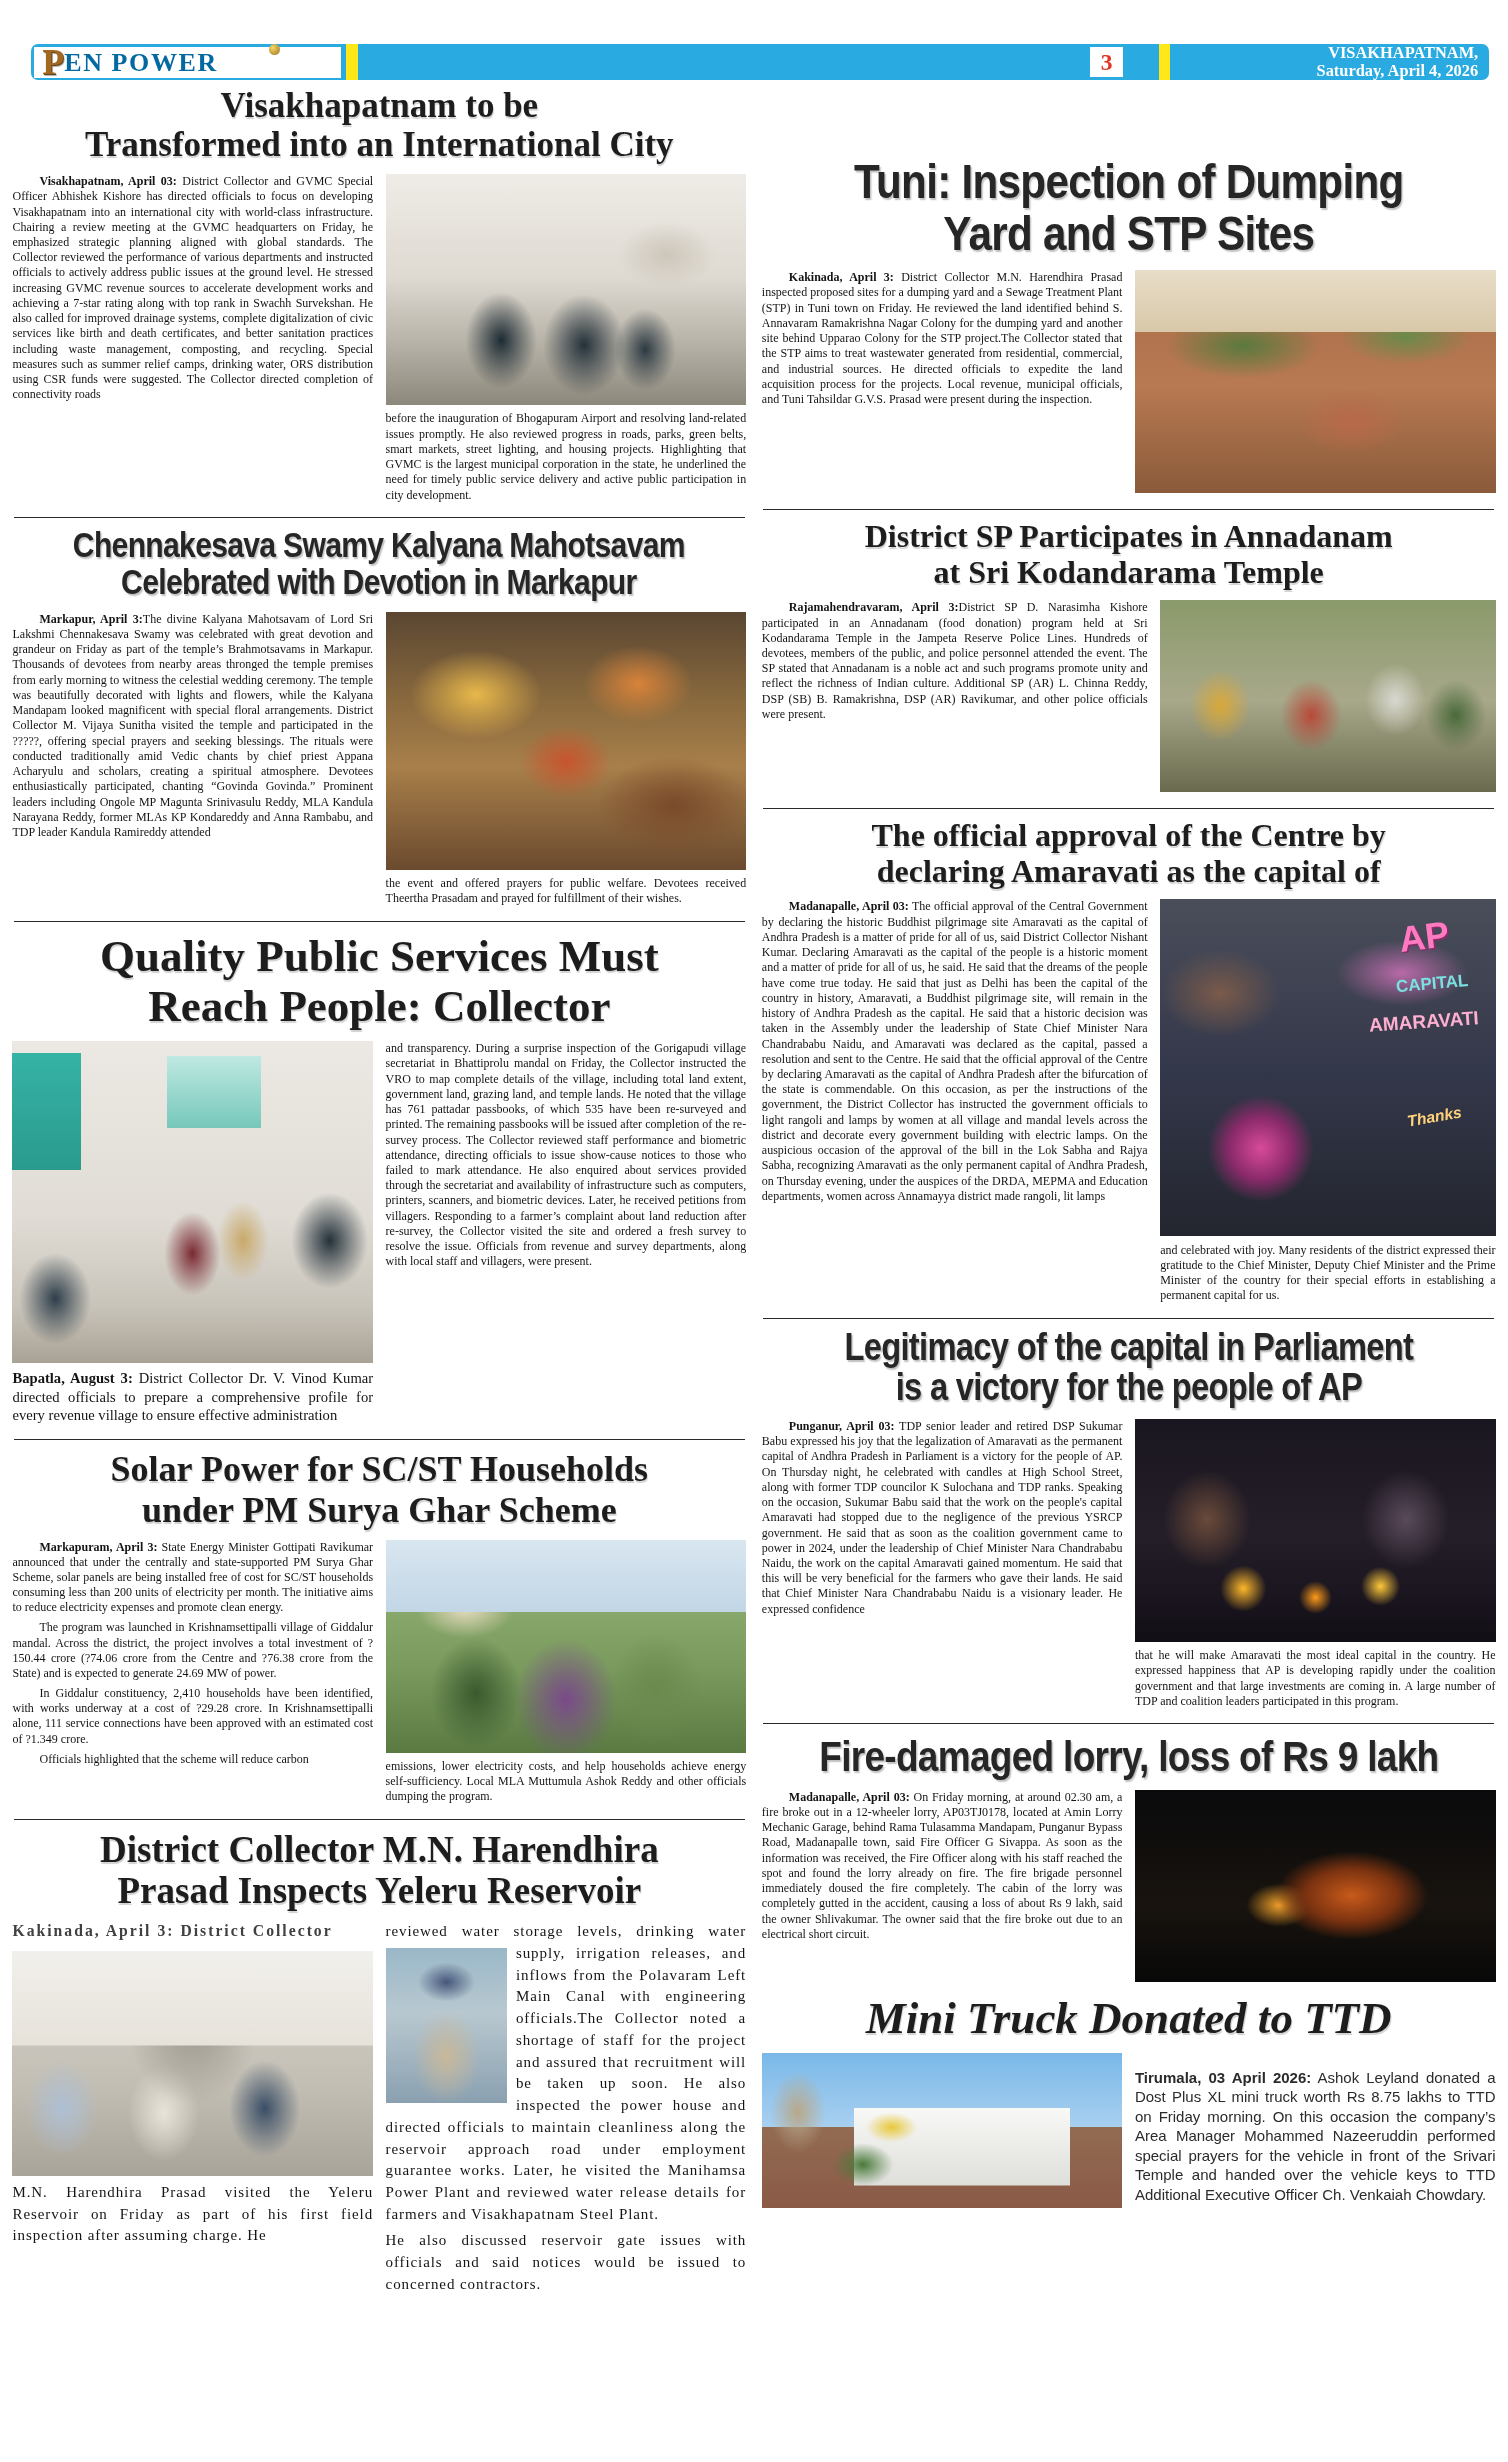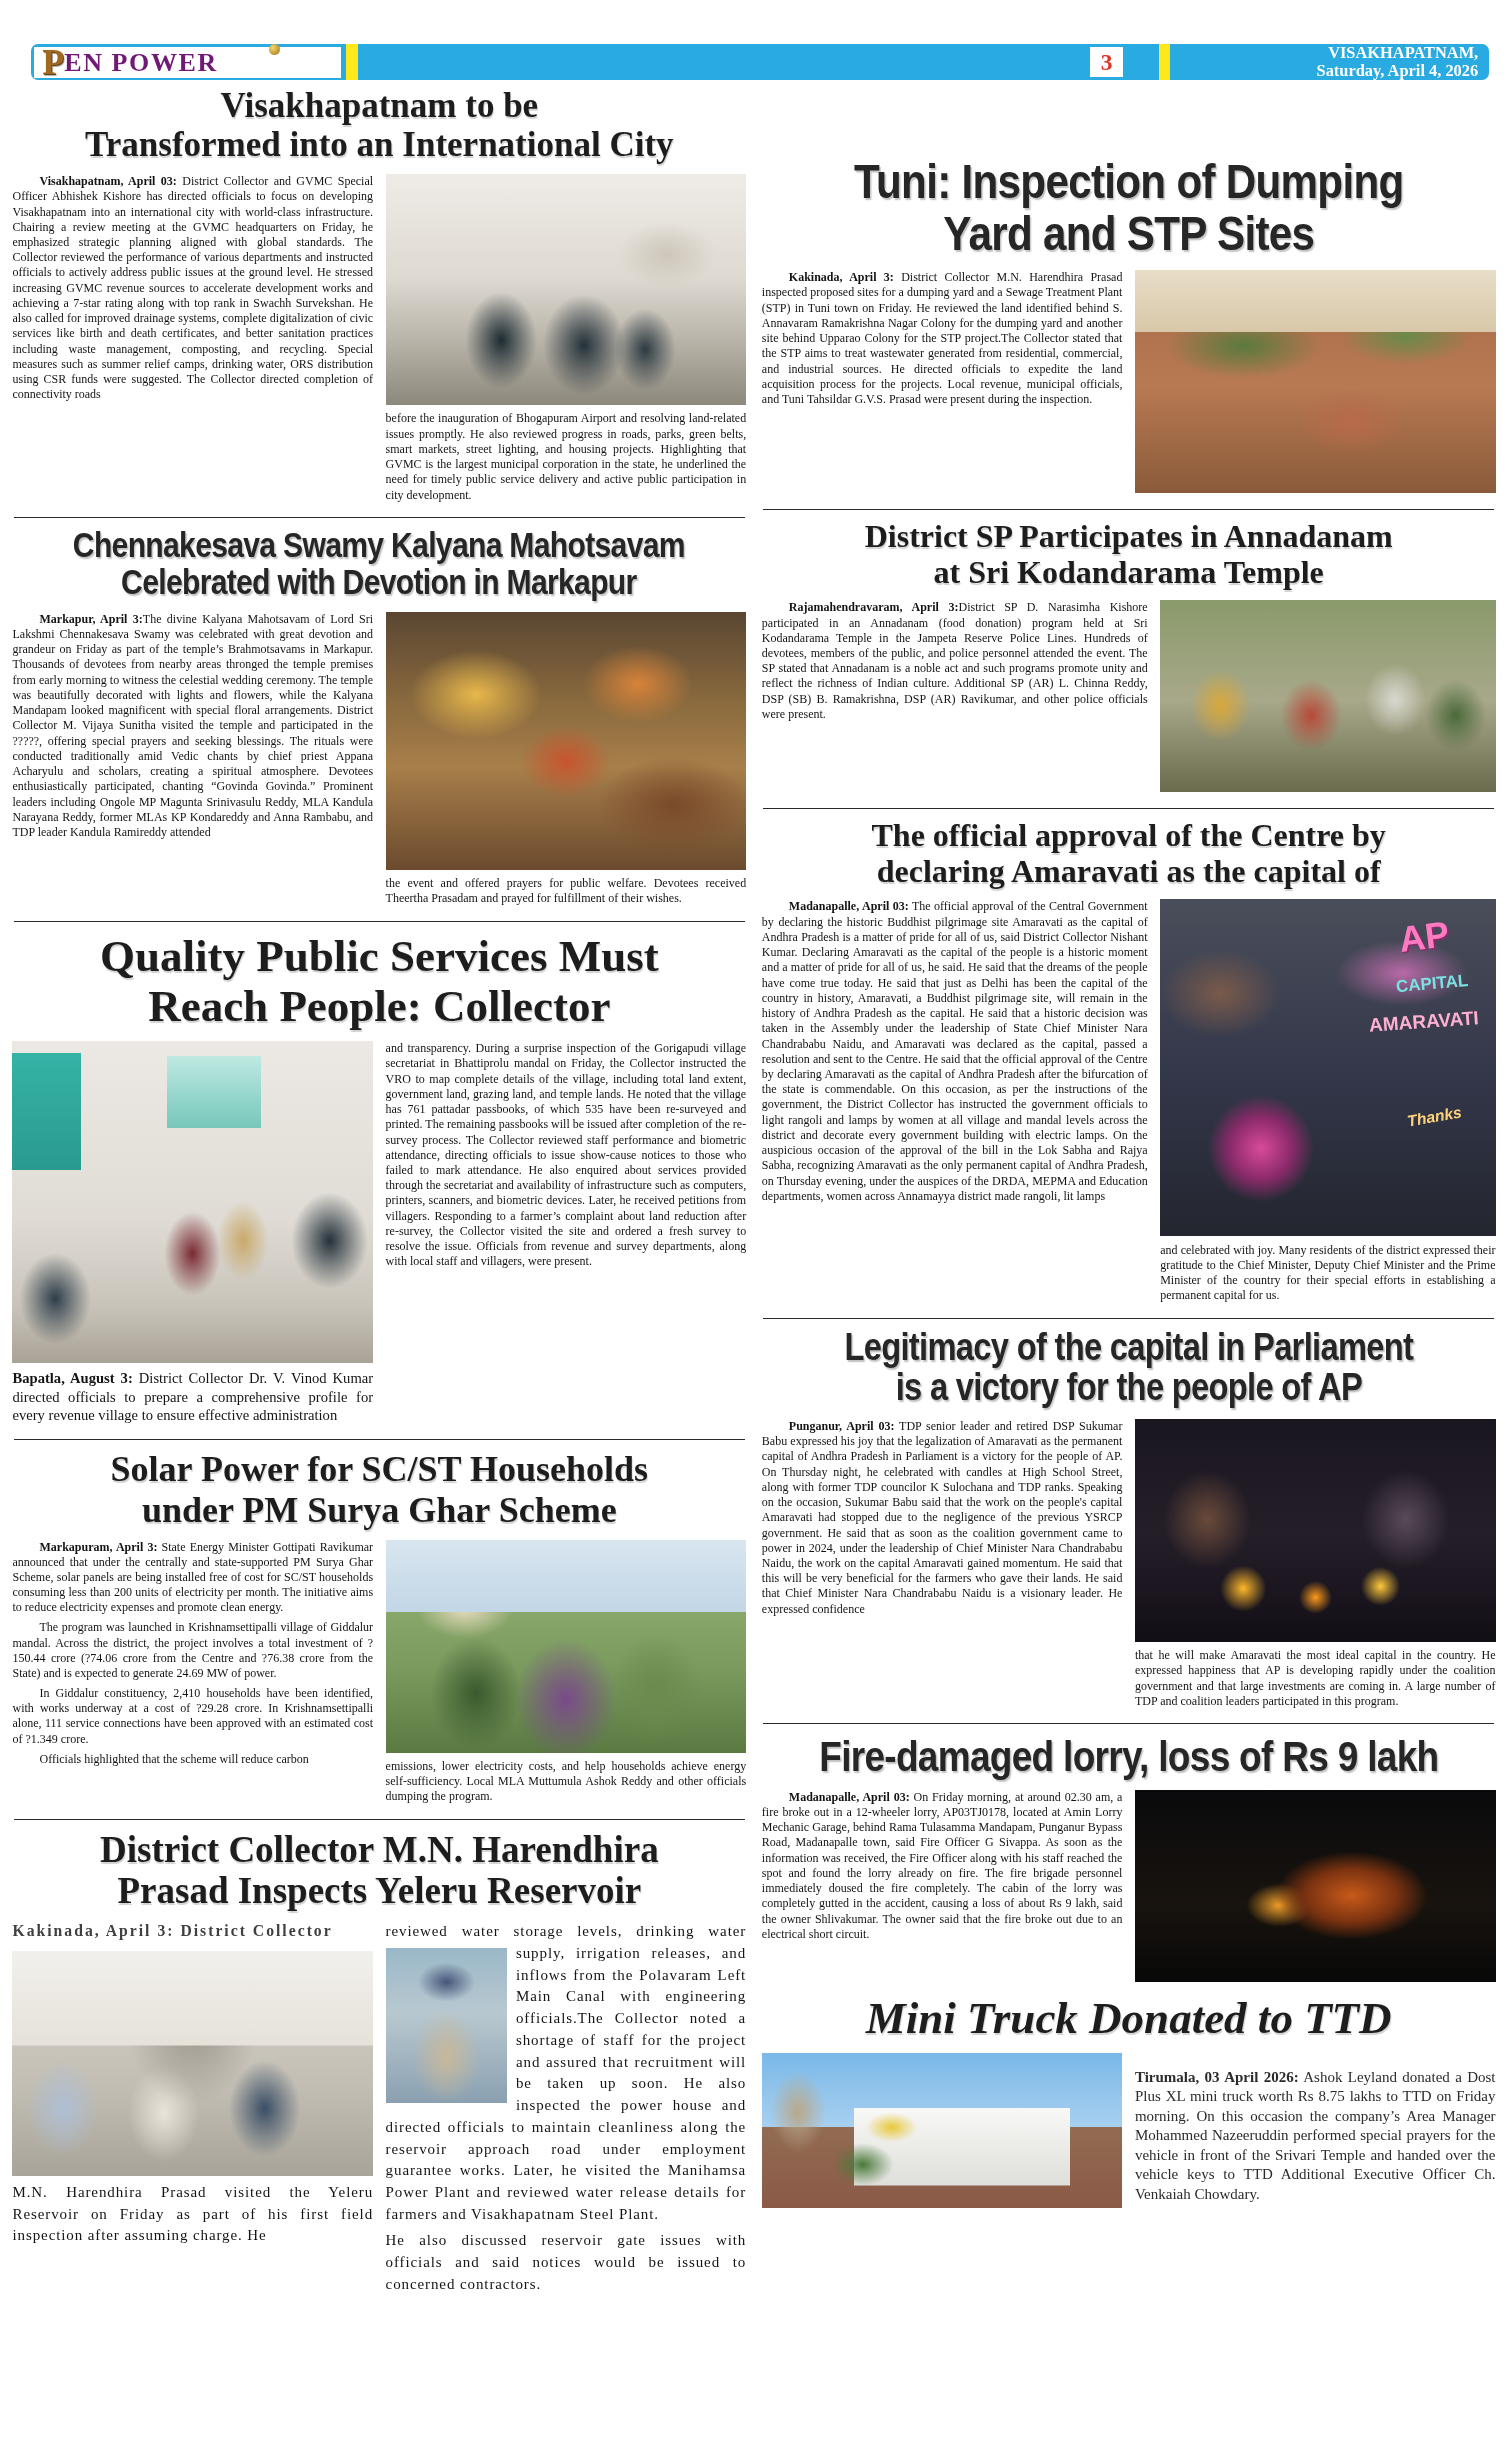--- a/index.html
+++ b/index.html
@@ -9,21 +9,21 @@
 
   
   .masthead { display:flex; align-items:center; height:36px; background:#29aae1;
               border-radius:7px; margin:0 11px 1.6px 23.5px; padding:0 11px 0 3.1px; }
   .logo-box { position:relative; background:#fff; height:31px; width:307px;
               display:flex; align-items:center; padding:0 7.8px; }
   .logo-p   { font-family:"Liberation Serif",serif; font-weight:bold; font-size:36px;
               line-height:28px; color:#a06820;
               text-shadow:0.8px 0.8px 0 #6a4312, 1.6px 1.6px 0.8px rgba(0,0,0,.3); }
   .logo-rest{ font-family:"Liberation Serif",serif; font-weight:bold; font-size:26px;
-              line-height:31px; color:#701a75; letter-spacing:1.6px; }
+              line-height:31px; color:#0369a1; letter-spacing:1.6px; }
   .coin { position:absolute; right:61px; top:-2.3px; width:11px; height:11px; border-radius:50%;
           background:radial-gradient(circle at 35% 35%, #f4d868, #a07020); }
   .ybar  { width:11.7px; height:36px; background:#ffe81a; margin-left:4.7px; }
   .sp1 { flex:5; } .sp2 { flex:1; } .gap1 { width:36px; }
   .page-box { width:33px; height:30px; background:#fff; display:flex; align-items:center;
               justify-content:center; }
   .page-num { font-family:"Liberation Serif",serif; font-weight:bold; font-size:23.5px; color:#e23325; }
   .ybar2 { width:11px; height:36px; background:#ffe81a; }
   .date-block { font-family:"Liberation Serif",serif; font-weight:bold; color:#fff;
                 font-size:16.4px; line-height:1.1; text-align:right; }
@@ -50,21 +50,21 @@
           color:#141414; text-align:justify; margin:0 0 4.7px; }
   .indent { text-indent:27px; }
   .dl { font-weight:bold; }
   .row { display:flex; gap:12.5px; }
   .col { flex:1; min-width:0; }
   .col-wide { flex:1.07; } .col-narrow { flex:.93; }
   .rule { border-top:1.6px solid #2b2b2b; margin:9.4px 1.6px; }
   .spaced { letter-spacing:0.9px; line-height:1.45; font-size:15px; }
   .lead-line { font-size:15.7px; letter-spacing:2px; margin:0 0 9.4px; color:#404040; text-align:justify; }
   .cap { margin-top:6.3px; font-size:14.6px; }
-  .sans-body { font-family:Liberation Serif, serif; font-size:15px; line-height:1.3;
+  .sans-body { font-family:Liberation Sans, sans-serif; font-size:15px; line-height:1.3;
                color:#2b2b2b; text-align:justify; }
 
   
   .ph { width:100%; margin-bottom:6.3px; }
   .ph-meeting{ height:231px; background:
     radial-gradient(70px 47px at 78% 35%, #cdc6ba 0%, transparent 70%),
     radial-gradient(55px 74px at 32% 72%, #1c2b33 0%, transparent 65%),
     radial-gradient(63px 78px at 55% 74%, #23313a 0%, transparent 65%),
     radial-gradient(47px 63px at 72% 76%, #2c3a42 0%, transparent 65%),
     linear-gradient(180deg,#efece7 0%, #ded9d1 45%, #b9b4a9 72%, #8d887c 100%); }

